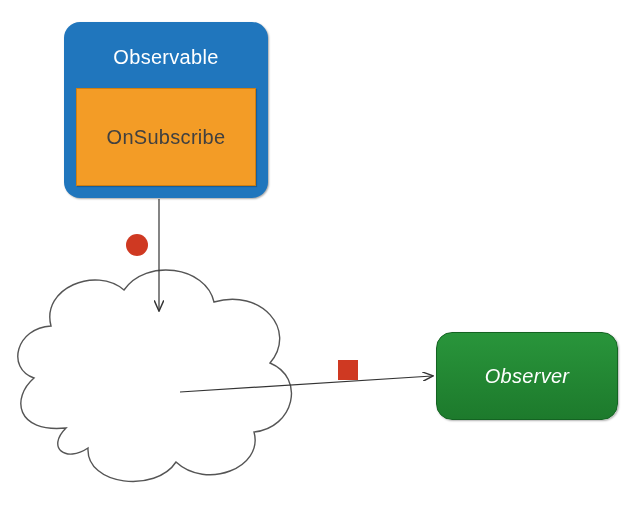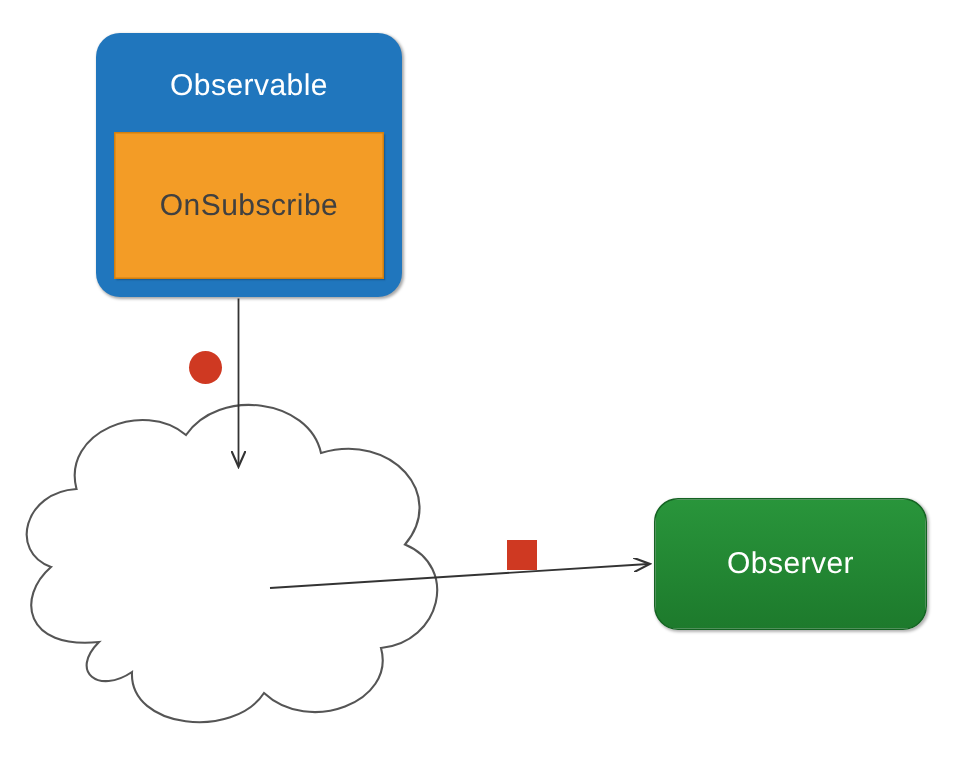--- a/index.html
+++ b/index.html
@@ -59,20 +59,21 @@
     background: linear-gradient(#29953b, #1d7a2c);
     border: 1px solid #146322;
     border-radius: 16px;
     box-shadow: 1px 1px 2px rgba(0,0,0,0.3);
     display: flex;
     align-items: center;
     justify-content: center;
     color: #ffffff;
     font-size: 20px;
     letter-spacing: 0.3px;
+    font-style: italic;
   }
   .cloud {
     position: absolute;
     left: 6px;
     top: 248px;
     width: 300px;
     height: 246px;
   }
   .arrow-svg {
     position: absolute;

